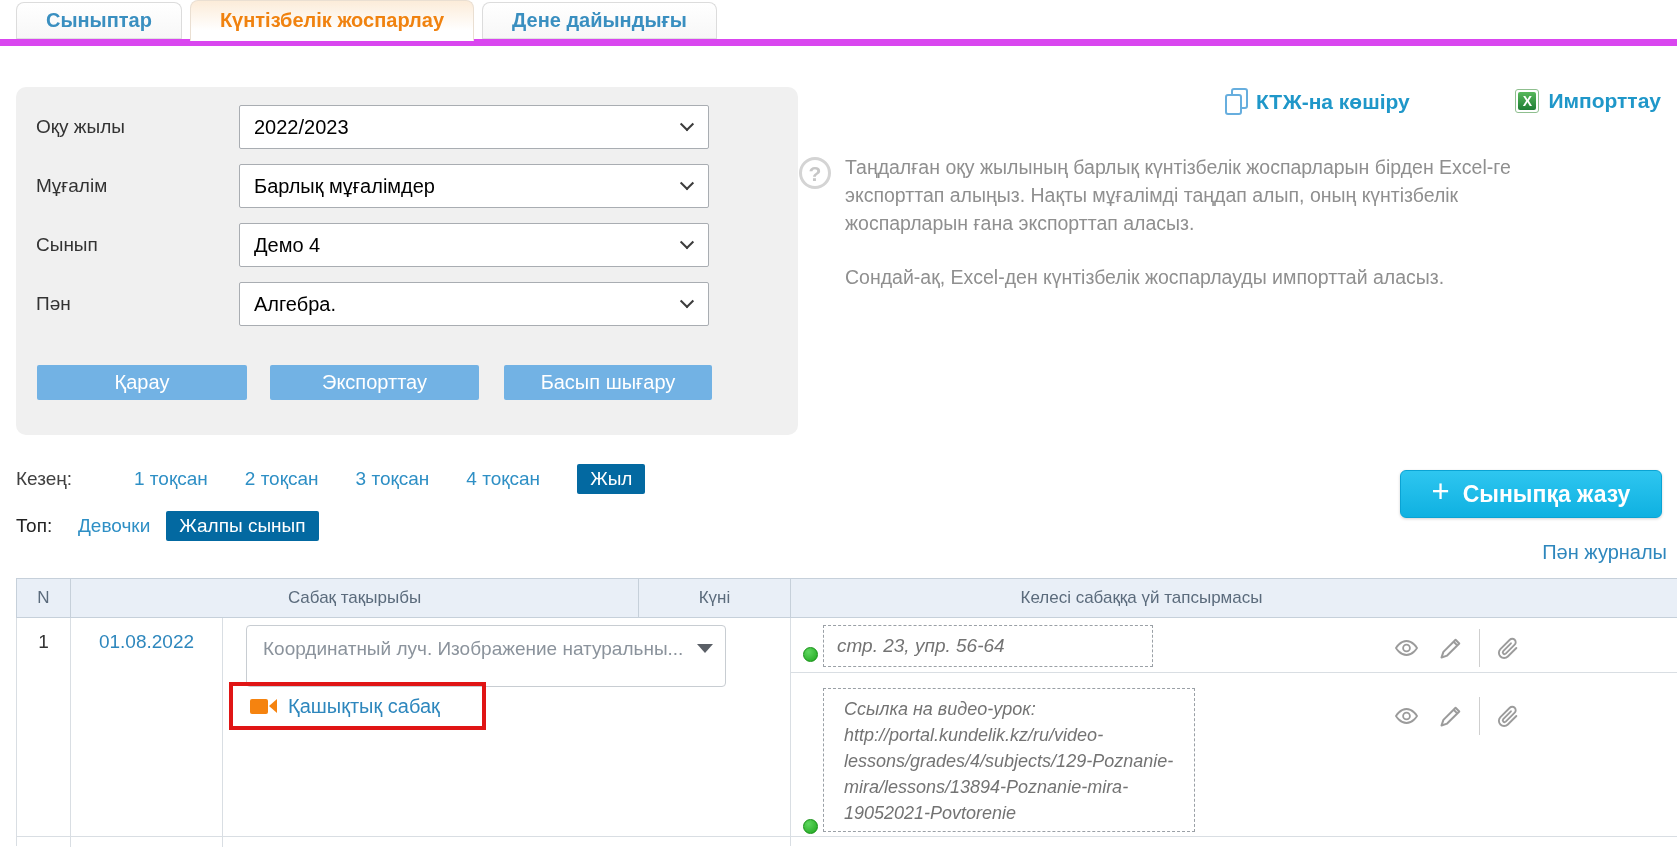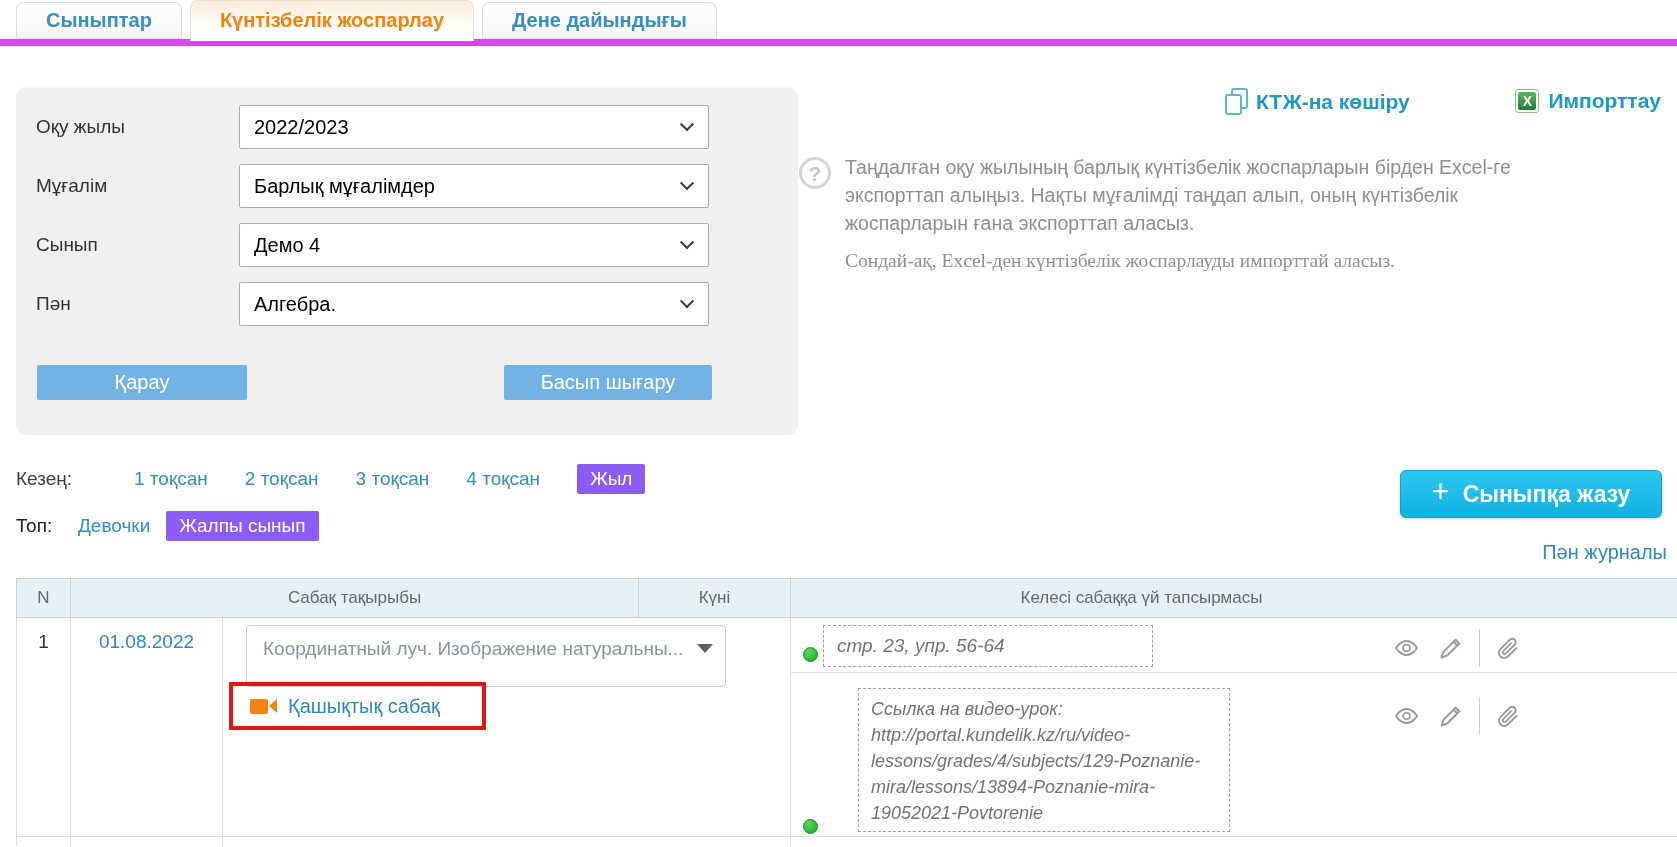--- a/index.html
+++ b/index.html
@@ -95,31 +95,31 @@
   .help-icon{
     position:absolute; left:799px; top:157px; width:32px; height:32px;
     border:3px solid #d4d4d4; border-radius:50%;
     color:#c7c7c7; font-size:21px; font-weight:bold;
     text-align:center; line-height:27px;
   }
   .help-text{
     position:absolute; left:845px; top:153px; width:714px;
     font-size:19.5px; line-height:28px; color:#8f8f8f;
   }
-  .help-text .p2{margin-top:10px;font-family:Liberation Serif, serif;}
+  .help-text .p2{margin-top:26px;}
 
   
   .period{
     position:absolute; left:16px; top:464px; display:flex; align-items:center;
     font-size:19px;
   }
   .period .cap{width:118px; color:#404040;}
   .plink{color:#2e8fc5; margin-right:37px; cursor:pointer;}
   .chip{
-    background:#8b5cf6; color:#fff; padding:4px 13px; border-radius:2px;
+    background:#0369a1; color:#fff; padding:4px 13px; border-radius:2px;
     cursor:pointer;
   }
   .group{
     position:absolute; left:16px; top:511px; display:flex; align-items:center;
     font-size:19px;
   }
   .group .cap{width:62px; color:#222;}
   .group .plink{margin-right:16px;}
 
   
@@ -207,23 +207,22 @@
     color:#737373;
     font-style:italic;
   }
   .hw-box1{
     left:32px; top:7px; width:330px; height:42px;
     line-height:40px; padding-left:13px; font-size:19px;
     white-space:nowrap; overflow:hidden;
   }
   .hw-box2{
     left:32px; top:15px; width:372px; height:144px;
-    padding:7px 12px; font-size:18px; line-height:26px;
+    padding:7px 20px; font-size:18px; line-height:26px;
     white-space:pre-line;
-    margin-left:35px;
   }
   .hw-actions{
     position:absolute; left:600px; display:flex; align-items:center; gap:15px;
   }
   .hw-actions.r1{top:11px;}
   .hw-actions.r2{top:24px;}
   .act{cursor:pointer; display:flex;}
   .vdiv{width:1px; height:38px; background:#cfcfcf;}
 </style>
 </head>
@@ -254,20 +253,21 @@
     <span class="chev"></span>
   </div>
 
   <div class="f-label row4">Пән</div>
   <div class="select row4">
     <span>Алгебра.</span>
     <span class="chev"></span>
   </div>
 
   <div class="panel-btn btn-view">Қарау</div>
+  <div class="panel-btn btn-export">Экспорттау</div>
   <div class="panel-btn btn-print">Басып шығару</div>
 </div>
 
 <div class="top-actions">
   <div class="action-link">
     <span class="copy-icon"></span>
     <span>КТЖ-на көшіру</span>
   </div>
   <div class="action-link">
     <span class="xls-icon">

